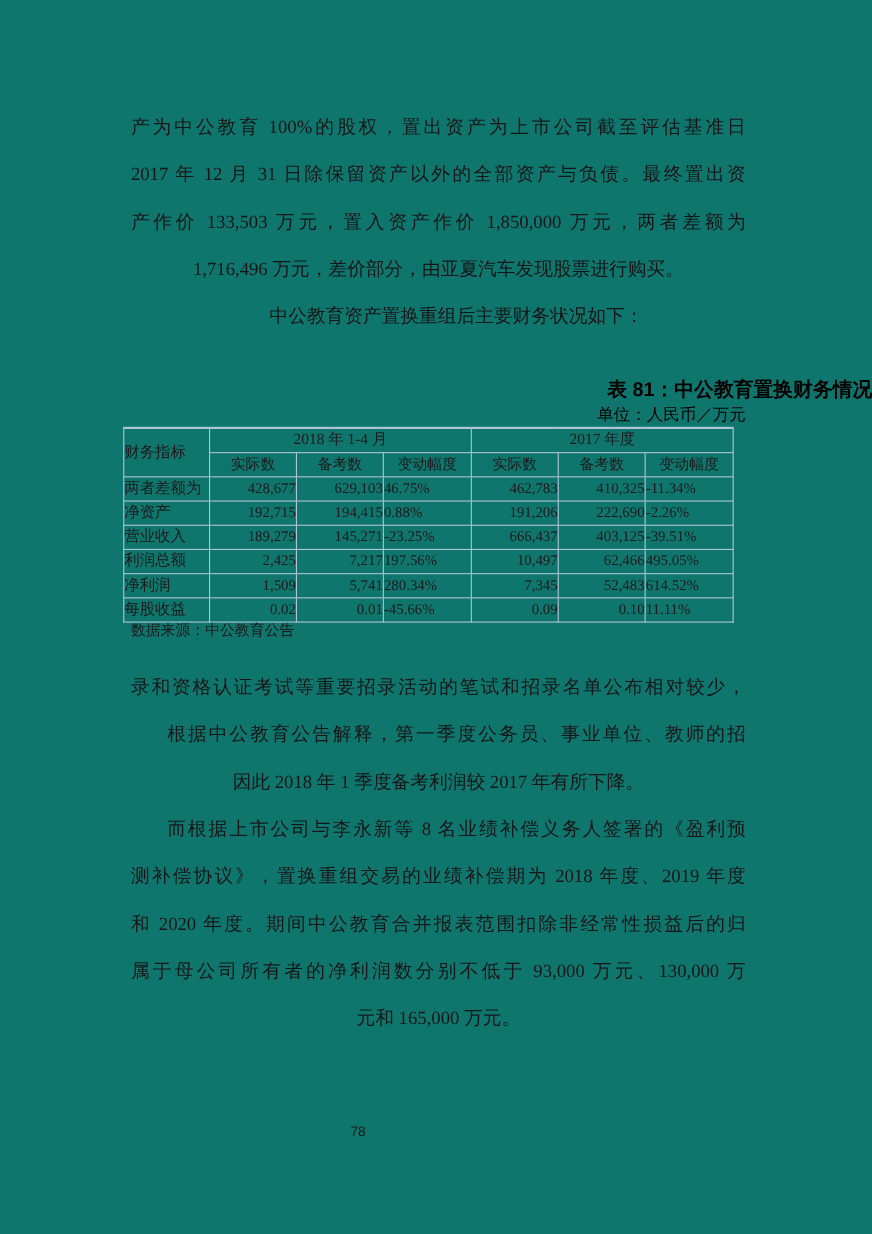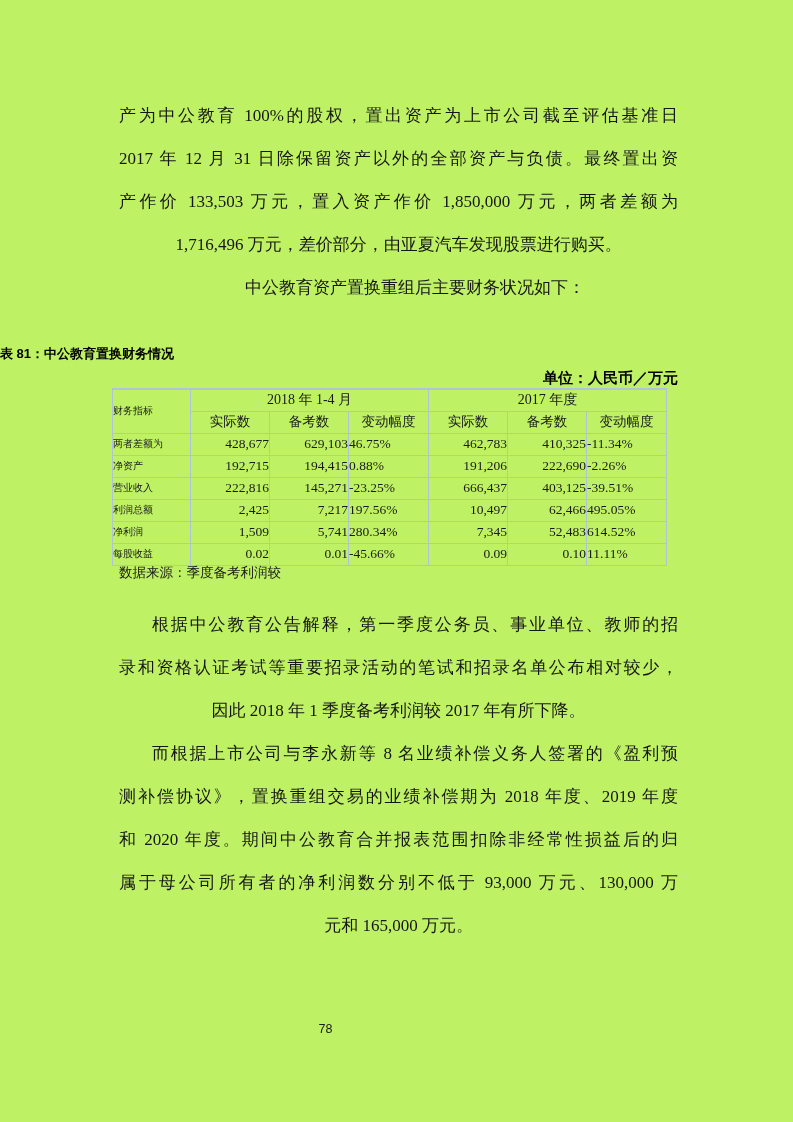--- a/index.html
+++ b/index.html
@@ -1,21 +1,21 @@
 <!DOCTYPE html>
 <html><head>
 <meta charset="utf-8">
 <style>
   * { margin: 0; padding: 0; box-sizing: border-box; }
   html, body { background: #ffffff; }
   .page {
     position: relative;
     width: 793px;
     height: 1122px;
-    background: #bef264;
+    background: #0f766e;
     font-family: "Liberation Serif", "DejaVu Serif", serif;
     color: #111111;
     overflow: hidden;
     --table-border: #afc3da;
   }
   .textblock {
     position: absolute;
     left: 119px;
     width: 559px;
   }
@@ -28,33 +28,33 @@
     overflow: hidden;
   }
   .line.j {
     text-align: justify;
     text-align-last: justify;
   }
   .line.indent { text-indent: 33px; }
   .tbl-title {
     position: absolute;
     left: 0; top: 344px; width: 793px;
-    text-align: left;
+    text-align: right;
     font-family: "Liberation Sans", "DejaVu Sans", sans-serif;
     font-weight: bold;
-    font-size: 13px;
+    font-size: 18px;
     line-height: 20px;
     color: #000000;
   }
   .unit-line {
     position: absolute;
     left: 119px; top: 368px; width: 559px;
     text-align: right;
     font-family: "Liberation Sans", "DejaVu Sans", sans-serif;
-    font-weight: bold;
+    font-weight: normal;
     font-size: 15px;
     line-height: 20px;
     color: #000000;
   }
   table.fin {
     position: absolute;
     left: 112px; top: 388px;
     width: 554px;
     border-collapse: collapse;
     table-layout: fixed;
@@ -67,21 +67,21 @@
     vertical-align: middle;
     font-weight: normal;
     color: #1a1a1a;
     overflow: hidden;
     white-space: nowrap;
   }
   table.fin tr.toprow th { border-top: 2px solid var(--table-border); }
   th.ind, td.ind {
     font-family: "Liberation Sans", "DejaVu Sans", sans-serif;
     font-weight: bold;
-    font-size: 10px;
+    font-size: 14px;
     text-align: left;
     padding-left: 6px;
     color: #000000;
   }
   th.group {
     font-family: Liberation Serif, serif;
     font-weight: bold;
     font-size: 14px;
     text-align: center;
     color: #000000;
@@ -160,21 +160,21 @@
         <td class="ind">净资产</td>
         <td class="num">192,715</td>
         <td class="num">194,415</td>
         <td class="pct">0.88%</td>
         <td class="num">191,206</td>
         <td class="num">222,690</td>
         <td class="pct">-2.26%</td>
       </tr>
       <tr>
         <td class="ind">营业收入</td>
-        <td class="num">222,816</td>
+        <td class="num">189,279</td>
         <td class="num">145,271</td>
         <td class="pct">-23.25%</td>
         <td class="num">666,437</td>
         <td class="num">403,125</td>
         <td class="pct">-39.51%</td>
       </tr>
       <tr>
         <td class="ind">利润总额</td>
         <td class="num">2,425</td>
         <td class="num">7,217</td>
@@ -197,25 +197,25 @@
         <td class="num">0.02</td>
         <td class="num">0.01</td>
         <td class="pct">-45.66%</td>
         <td class="num">0.09</td>
         <td class="num">0.10</td>
         <td class="pct">11.11%</td>
       </tr>
     </tbody>
   </table>
 
-  <div class="source-line">数据来源：季度备考利润较</div>
+  <div class="source-line">数据来源：中公教育公告</div>
 
   <div class="textblock" style="top:603px;">
+    <div class="line j">录和资格认证考试等重要招录活动的笔试和招录名单公布相对较少，</div>
     <div class="line j indent">根据中公教育公告解释，第一季度公务员、事业单位、教师的招</div>
-    <div class="line j">录和资格认证考试等重要招录活动的笔试和招录名单公布相对较少，</div>
     <div class="line">因此 2018 年 1 季度备考利润较 2017 年有所下降。</div>
     <div class="line j indent">而根据上市公司与李永新等 8 名业绩补偿义务人签署的《盈利预</div>
     <div class="line j">测补偿协议》，置换重组交易的业绩补偿期为 2018 年度、2019 年度</div>
     <div class="line j">和 2020 年度。期间中公教育合并报表范围扣除非经常性损益后的归</div>
     <div class="line j">属于母公司所有者的净利润数分别不低于 93,000 万元、130,000 万</div>
     <div class="line">元和 165,000 万元。</div>
   </div>
 
   <div class="page-number">78</div>
 

